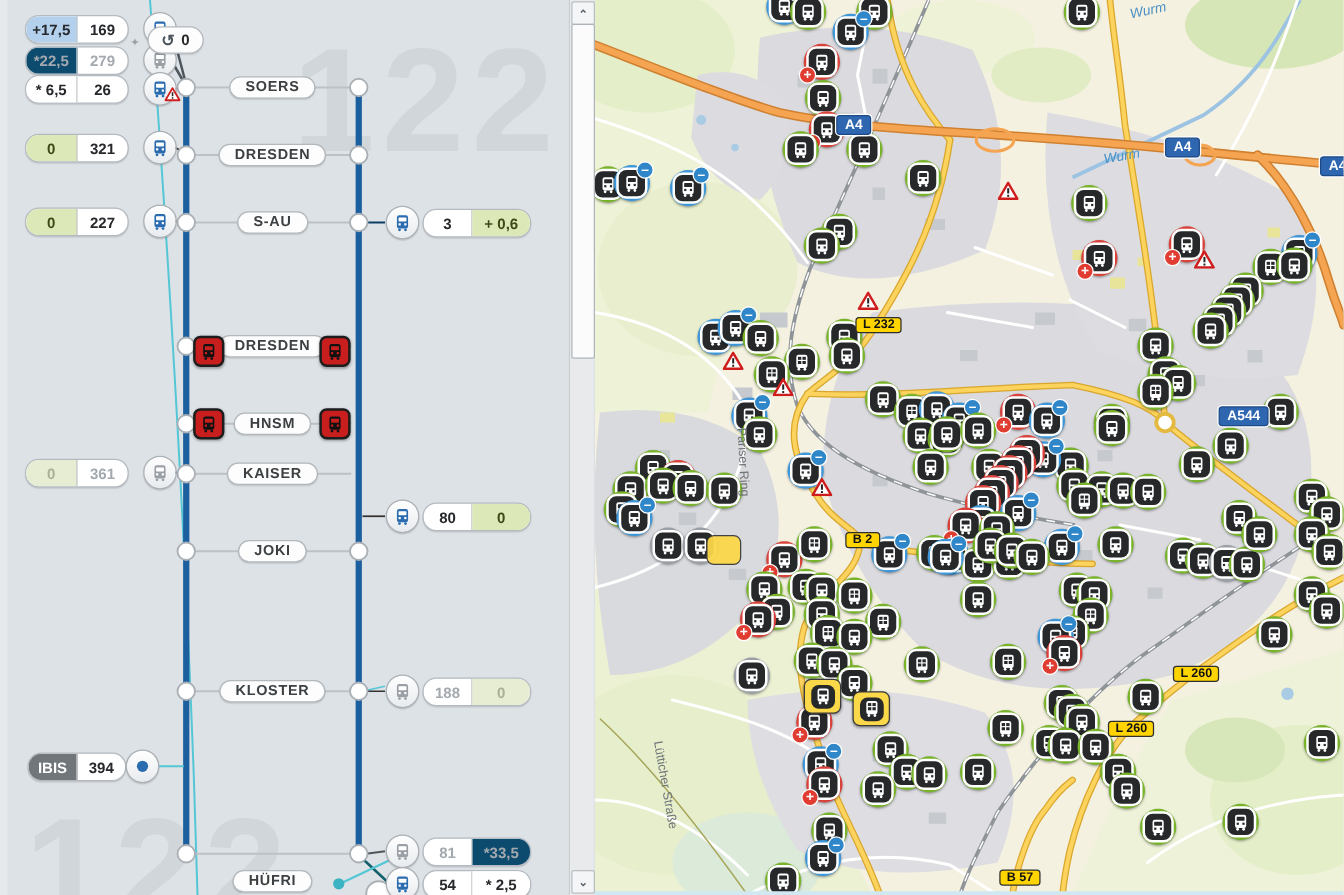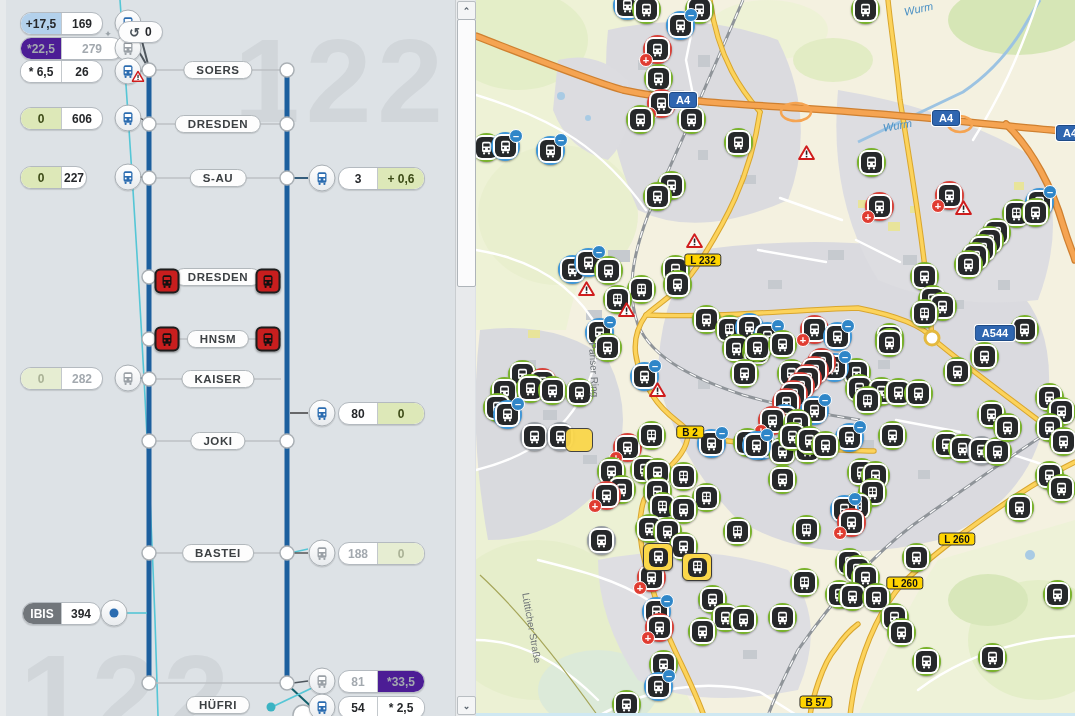--- a/index.html
+++ b/index.html
@@ -9,21 +9,21 @@
   
   #panel{position:absolute;left:0;top:0;width:456px;height:716px;background:#dde2e6;overflow:hidden;border-left:6px solid #e7eaec;}
   .wmark{position:absolute;font-weight:bold;font-size:118px;color:#d1d6da;letter-spacing:6px;user-select:none;line-height:1;}
   #panelsvg{position:absolute;left:0;top:0;}
   .stop-pill{position:absolute;transform:translate(-50%,-50%);background:#fdfdfd;border:1px solid #b2b8bc;border-radius:10px;
     padding:2px 12px;font-size:11.5px;font-weight:bold;color:#3c4043;letter-spacing:.6px;white-space:nowrap;box-shadow:0 1px 1px rgba(0,0,0,.12);}
   .vpill{position:absolute;display:flex;height:21px;border:1px solid #b4bac0;border-radius:11px;overflow:hidden;background:#fff;
     font-size:12px;font-weight:bold;color:#26282b;box-shadow:0 1px 1px rgba(0,0,0,.12);}
   .vpill .cell{display:flex;align-items:center;justify-content:center;height:100%;}
   .vpill .c-delay{border-right:1px solid #c3c8cc;}
-  .bg-blue{background:#b3d1ec;} .bg-green{background:#dde8b8;color:#3c4a16;} .bg-gray{background:#4c1d95;color:#a3a9af;}
+  .bg-blue{background:#b3d1ec;} .bg-green{background:#dde8b8;color:#3c4a16;} .bg-gray{background:#0c4a6e;color:#a3a9af;}
   .bg-dark{background:#71767b;color:#fff;} .bg-white{background:#fff;}
   .muted{color:#a3a9af !important;}
   .mutedgreen{background:#e6edd2;color:#a9b195 !important;}
   .icon-circle{position:absolute;width:25px;height:25px;border-radius:50%;background:linear-gradient(#ffffff,#e8ebee);
     border:1px solid #aab0b5;transform:translate(-50%,-50%);display:flex;align-items:center;justify-content:center;box-shadow:0 1px 1px rgba(0,0,0,.15);}
   .icon-circle .warn{position:absolute;right:-4px;bottom:-3px;}
   .alert-ic{position:absolute;width:21px;height:21px;border-radius:6px;background:#c81e1e;border:2px solid #1d1d1d;
     transform:translate(-50%,-50%);display:flex;align-items:center;justify-content:center;box-shadow:0 1px 2px rgba(0,0,0,.3);}
   .turn-pill{position:absolute;display:flex;align-items:center;gap:5px;height:20px;padding:0 10px;background:#fdfdfd;border:1px solid #b4bac0;
     border-radius:11px;font-size:12px;font-weight:bold;color:#26282b;box-shadow:0 1px 1px rgba(0,0,0,.12);}
@@ -154,21 +154,21 @@
  <rect x="2.2" y="0.8" width="9.6" height="11.4" rx="2" fill="#111"></rect>
  <rect x="3.6" y="2.6" width="6.8" height="3.4" rx="0.5" fill="#c81e1e"></rect>
  <rect x="3.6" y="7.6" width="1.9" height="1.9" fill="#c81e1e"></rect>
             <rect x="8.5" y="7.6" width="1.9" height="1.9" fill="#c81e1e"></rect>
  <circle cx="4.4" cy="13.3" r="1.2" fill="#111"></circle>
             <circle cx="9.6" cy="13.3" r="1.2" fill="#111"></circle>
           </svg>
         </div>
         <div class="stop-pill" style="left: 212px; top: 379px;">KAISER</div>
         <div class="stop-pill" style="left: 212px; top: 441px;">JOKI</div>
-        <div class="stop-pill" style="left: 212px; top: 553px;">BASTEI</div>
+        <div class="stop-pill" style="left: 212px; top: 553px;">KLOSTER</div>
         <div class="stop-pill" style="left: 212px; top: 705px;">HÜFRI</div>
         <div class="vpill" style="left: 14px; top: 12px;">
           <span class="cell c-delay bg-blue" style="width:40px">+17,5</span>
           <span class="cell " style="width:40px">169</span>
         </div>
         <div class="icon-circle" style="left: 122px; top: 23px;">
           <svg width="13" height="14" viewBox="0 0 14 15">
  <rect x="2.2" y="0.8" width="9.6" height="11.4" rx="2" fill="#2b6cb0"></rect>
  <rect x="3.6" y="2.6" width="6.8" height="3.4" rx="0.5" fill="#fff"></rect>
  <rect x="3.6" y="7.6" width="1.9" height="1.9" fill="#fff"></rect>
@@ -177,21 +177,21 @@
             <circle cx="9.6" cy="13.3" r="1.2" fill="#2b6cb0"></circle>
           </svg>
           <span class="warn"><svg width="13" height="11.700000000000001" viewBox="0 0 16 14">
  <path d="M8 1 L15 13 L1 13 Z" fill="#fff" stroke="#cf1d1d" stroke-width="1.8" stroke-linejoin="round"></path>
  <rect x="7.3" y="5" width="1.5" height="4" fill="#222"></rect>
               <rect x="7.3" y="10" width="1.5" height="1.5" fill="#222"></rect>
             </svg></span>
         </div>
         <div class="vpill" style="left: 14px; top: 37px;">
           <span class="cell c-delay bg-gray muted" style="width:40px">*22,5</span>
-          <span class="cell muted" style="width:60px">279</span>
+          <span class="cell muted" style="width:40px">279</span>
         </div>
         <div class="icon-circle" style="left: 122px; top: 48px;">
           <svg width="13" height="14" viewBox="0 0 14 15">
  <rect x="2.2" y="0.8" width="9.6" height="11.4" rx="2" fill="#9aa0a6"></rect>
  <rect x="3.6" y="2.6" width="6.8" height="3.4" rx="0.5" fill="#fff"></rect>
  <rect x="3.6" y="7.6" width="1.9" height="1.9" fill="#fff"></rect>
             <rect x="8.5" y="7.6" width="1.9" height="1.9" fill="#fff"></rect>
  <circle cx="4.4" cy="13.3" r="1.2" fill="#9aa0a6"></circle>
             <circle cx="9.6" cy="13.3" r="1.2" fill="#9aa0a6"></circle>
           </svg>
@@ -210,49 +210,49 @@
             <circle cx="9.6" cy="13.3" r="1.2" fill="#2b6cb0"></circle>
           </svg>
           <span class="warn"><svg width="13" height="11.700000000000001" viewBox="0 0 16 14">
  <path d="M8 1 L15 13 L1 13 Z" fill="#fff" stroke="#cf1d1d" stroke-width="1.8" stroke-linejoin="round"></path>
  <rect x="7.3" y="5" width="1.5" height="4" fill="#222"></rect>
               <rect x="7.3" y="10" width="1.5" height="1.5" fill="#222"></rect>
             </svg></span>
         </div>
         <div class="vpill" style="left: 14px; top: 107px;">
           <span class="cell c-delay bg-green" style="width:40px">0</span>
-          <span class="cell " style="width:40px">606</span>
+          <span class="cell " style="width:40px">321</span>
         </div>
         <div class="icon-circle" style="left: 122px; top: 118px;">
           <svg width="13" height="14" viewBox="0 0 14 15">
  <rect x="2.2" y="0.8" width="9.6" height="11.4" rx="2" fill="#2b6cb0"></rect>
  <rect x="3.6" y="2.6" width="6.8" height="3.4" rx="0.5" fill="#fff"></rect>
  <rect x="3.6" y="7.6" width="1.9" height="1.9" fill="#fff"></rect>
             <rect x="8.5" y="7.6" width="1.9" height="1.9" fill="#fff"></rect>
  <circle cx="4.4" cy="13.3" r="1.2" fill="#2b6cb0"></circle>
             <circle cx="9.6" cy="13.3" r="1.2" fill="#2b6cb0"></circle>
           </svg>
         </div>
         <div class="vpill" style="left: 14px; top: 166px;">
           <span class="cell c-delay bg-green" style="width:40px">0</span>
-          <span class="cell " style="width:24px">227</span>
+          <span class="cell " style="width:40px">227</span>
         </div>
         <div class="icon-circle" style="left: 122px; top: 177px;">
           <svg width="13" height="14" viewBox="0 0 14 15">
  <rect x="2.2" y="0.8" width="9.6" height="11.4" rx="2" fill="#2b6cb0"></rect>
  <rect x="3.6" y="2.6" width="6.8" height="3.4" rx="0.5" fill="#fff"></rect>
  <rect x="3.6" y="7.6" width="1.9" height="1.9" fill="#fff"></rect>
             <rect x="8.5" y="7.6" width="1.9" height="1.9" fill="#fff"></rect>
  <circle cx="4.4" cy="13.3" r="1.2" fill="#2b6cb0"></circle>
             <circle cx="9.6" cy="13.3" r="1.2" fill="#2b6cb0"></circle>
           </svg>
         </div>
         <div class="vpill" style="left: 14px; top: 367px;">
           <span class="cell c-delay bg-green mutedgreen" style="width:40px">0</span>
-          <span class="cell muted" style="width:40px">282</span>
+          <span class="cell muted" style="width:40px">361</span>
         </div>
         <div class="icon-circle" style="left: 122px; top: 378px;">
           <svg width="13" height="14" viewBox="0 0 14 15">
  <rect x="2.2" y="0.8" width="9.6" height="11.4" rx="2" fill="#9aa0a6"></rect>
  <rect x="3.6" y="2.6" width="6.8" height="3.4" rx="0.5" fill="#fff"></rect>
  <rect x="3.6" y="7.6" width="1.9" height="1.9" fill="#fff"></rect>
             <rect x="8.5" y="7.6" width="1.9" height="1.9" fill="#fff"></rect>
  <circle cx="4.4" cy="13.3" r="1.2" fill="#9aa0a6"></circle>
             <circle cx="9.6" cy="13.3" r="1.2" fill="#9aa0a6"></circle>
           </svg>

